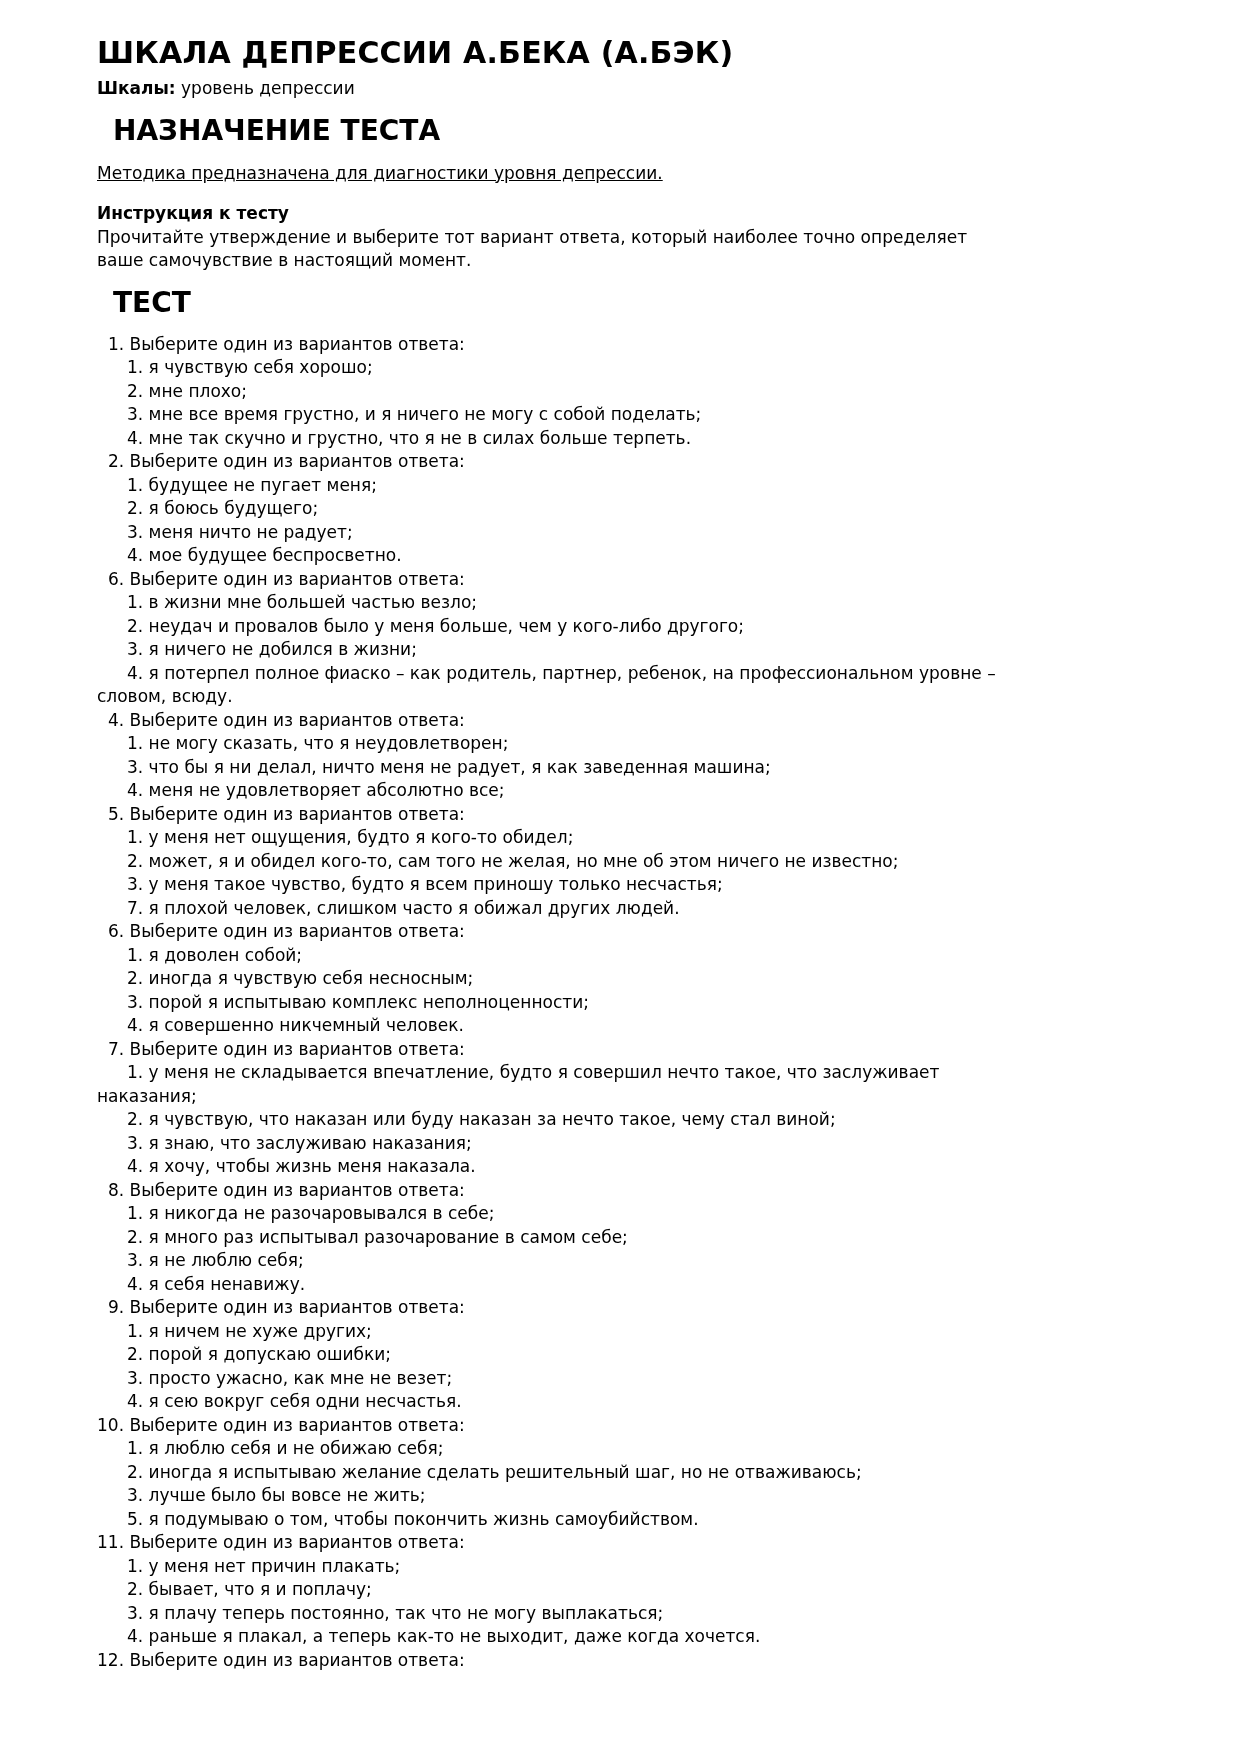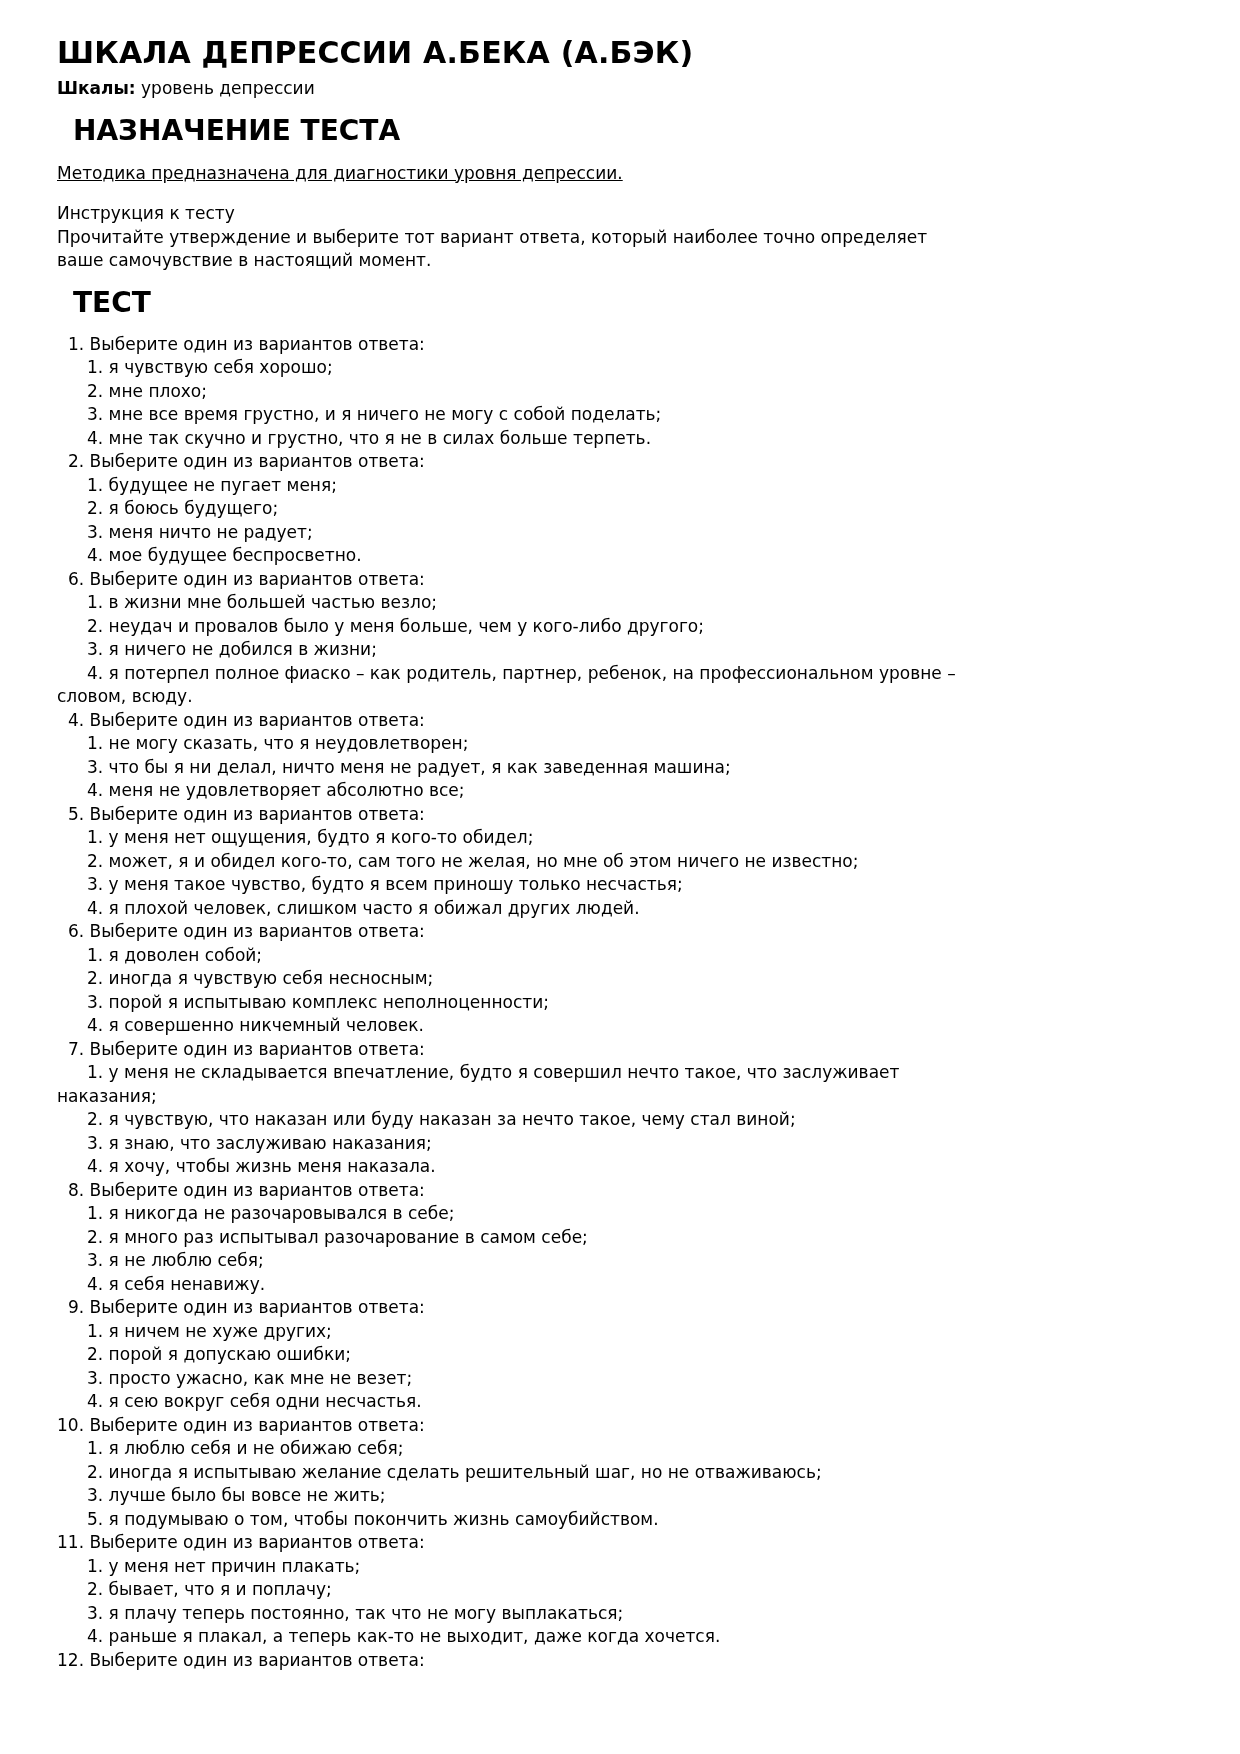--- a/index.html
+++ b/index.html
@@ -8,21 +8,21 @@
     background: #ffffff;
     color: #000000;
     font-family: "DejaVu Sans", "Liberation Sans", sans-serif;
   }
   .page {
     position: relative;
     width: 1240px;
     min-height: 1754px;
     background: #ffffff;
     box-sizing: border-box;
-    padding: 36px 75px 60px 57px;
+    padding: 36px 75px 60px 97px;
   }
   .content { max-width: 920px; }
 
   h1.doc-title {
     margin: 0;
     font-size: 30px;
     line-height: 34px;
     font-weight: 700;
     letter-spacing: 0.2px;
   }
@@ -43,21 +43,21 @@
   .purpose-text {
     margin-top: 17px;
     font-size: 17px;
     line-height: 23.5px;
     text-decoration: underline;
   }
   .instruction-heading {
     margin-top: 13px;
     font-size: 17px;
     line-height: 23.5px;
-    font-weight: 400;
+    font-weight: 700;
   }
   .instruction-text {
     margin: 0;
     font-size: 17px;
     line-height: 23.5px;
   }
   .test-heading { margin-top: 40px; }
 
   .question-list {
     margin-top: 16px;
@@ -121,21 +121,21 @@
           <div class="q-line">4. Выберите один из вариантов ответа:</div>
           <div class="q-opt">1. не могу сказать, что я неудовлетворен;</div>
           <div class="q-opt">3. что бы я ни делал, ничто меня не радует, я как заведенная машина;</div>
           <div class="q-opt">4. меня не удовлетворяет абсолютно все;</div>
         </div>
         <div class="q">
           <div class="q-line">5. Выберите один из вариантов ответа:</div>
           <div class="q-opt">1. у меня нет ощущения, будто я кого-то обидел;</div>
           <div class="q-opt">2. может, я и обидел кого-то, сам того не желая, но мне об этом ничего не известно;</div>
           <div class="q-opt">3. у меня такое чувство, будто я всем приношу только несчастья;</div>
-          <div class="q-opt">4. я плохой человек, слишком часто я обижал других людей.</div>
+          <div class="q-opt">7. я плохой человек, слишком часто я обижал других людей.</div>
         </div>
         <div class="q">
           <div class="q-line">6. Выберите один из вариантов ответа:</div>
           <div class="q-opt">1. я доволен собой;</div>
           <div class="q-opt">2. иногда я чувствую себя несносным;</div>
           <div class="q-opt">3. порой я испытываю комплекс неполноценности;</div>
           <div class="q-opt">4. я совершенно никчемный человек.</div>
         </div>
         <div class="q">
           <div class="q-line">7. Выберите один из вариантов ответа:</div>

